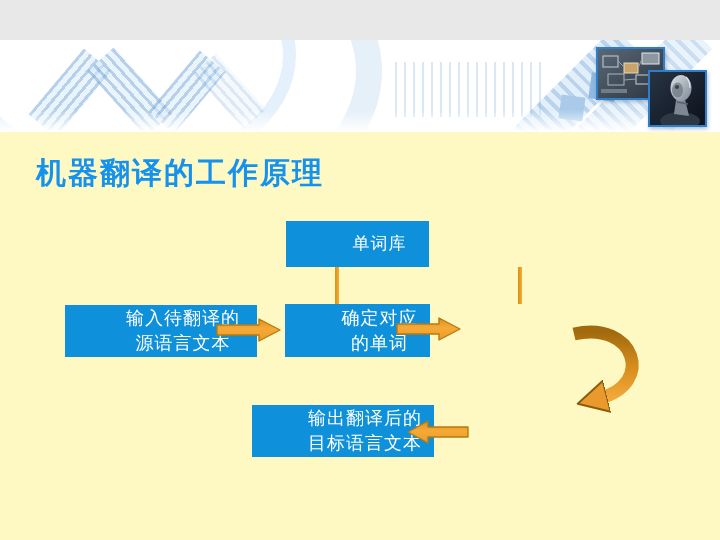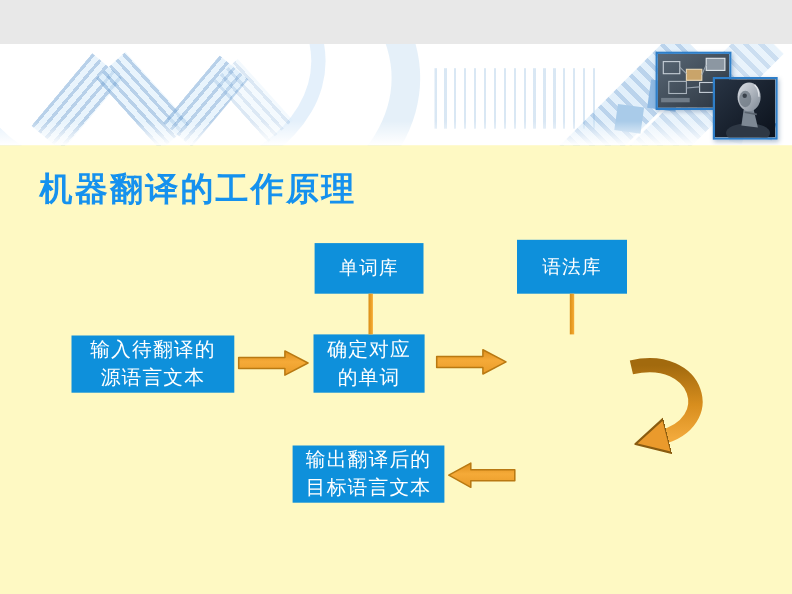--- a/index.html
+++ b/index.html
@@ -31,21 +31,21 @@
   .sq.s3{left:688px;top:70px;width:16px;height:16px;background:#3E86CB;transform:rotate(15deg);}
   .sq.s4{left:664px;top:78px;width:12px;height:12px;background:#BBD7EF;transform:rotate(15deg);}
   .photo{position:absolute;border:2px solid #2E7EC8;box-shadow:1px 2px 4px rgba(40,80,130,.35);}
   .photo.circuit{left:596px;top:7px;width:65px;height:49px;z-index:4;}
   .photo.robot{left:648px;top:30px;width:55px;height:53px;z-index:5;}
   .photo svg{display:block;}
   
   .title{position:absolute;left:36px;top:96px;font-size:30px;font-weight:800;
     color:#1591EE;letter-spacing:2px;line-height:1.1;}
   
-  .fc-box{position:absolute;background:#0E90DB;display:flex;align-items:center;justify-content:center;}
+  .fc-box{position:absolute;background:#0E90DB;display:flex;align-items:center;justify-content:center;padding-left:44px;}
   .fc-label{color:#FFFFFF;font-size:17px;line-height:1.38;text-align:center;white-space:pre-line;letter-spacing:1px;}
   .fc-box.big .fc-label{font-size:18px;}
   .vline{position:absolute;width:4px;background:linear-gradient(to right,#D98E15,#F7AC35);}
   .arrow-svg{position:absolute;overflow:visible;}
 </style>
 </head>
 <body>
 
 <div class="slide">
 
@@ -106,37 +106,34 @@
       </svg>
     </div>
   </div>
 
   <h1 class="title">机器翻译的工作原理</h1>
 
   <div class="fc-box" style="left:286px;top:181px;width:99px;height:46px">
     <span class="fc-label">单词库</span>
   </div>
 
-  <div class="fc-box" style="left:470px;top:178px;width:100px;height:49px">
-    <span class="fc-label">语法库</span>
-  </div>
 
   <div class="fc-box big" style="left:65px;top:265px;width:148px;height:52px">
     <span class="fc-label">输入待翻译的
 源语言文本</span>
   </div>
 
   <div class="fc-box big" style="left:285px;top:264px;width:101px;height:53px">
     <span class="fc-label">确定对应
 的单词</span>
   </div>
 
 
 
-  <div class="fc-box big" style="left:266px;top:365px;width:138px;height:52px">
+  <div class="fc-box big" style="left:252px;top:365px;width:138px;height:52px">
     <span class="fc-label">输出翻译后的
 目标语言文本</span>
   </div>
 
   <div class="vline" style="left:335px;top:227px;height:37px"></div>
   <div class="vline" style="left:518px;top:227px;height:37px"></div>
 
   <svg class="arrow-svg" style="left:216px;top:277px" width="66" height="26" viewBox="0 0 66 26">
     <defs>
         <linearGradient id="ag1" x1="0" y1="0" x2="0" y2="1">

